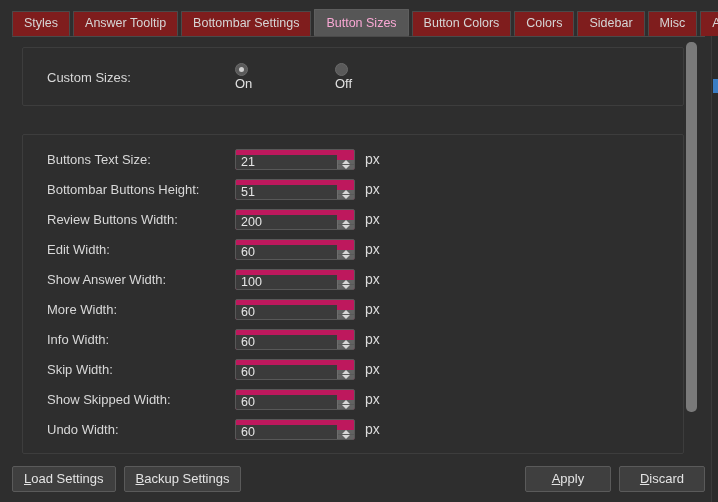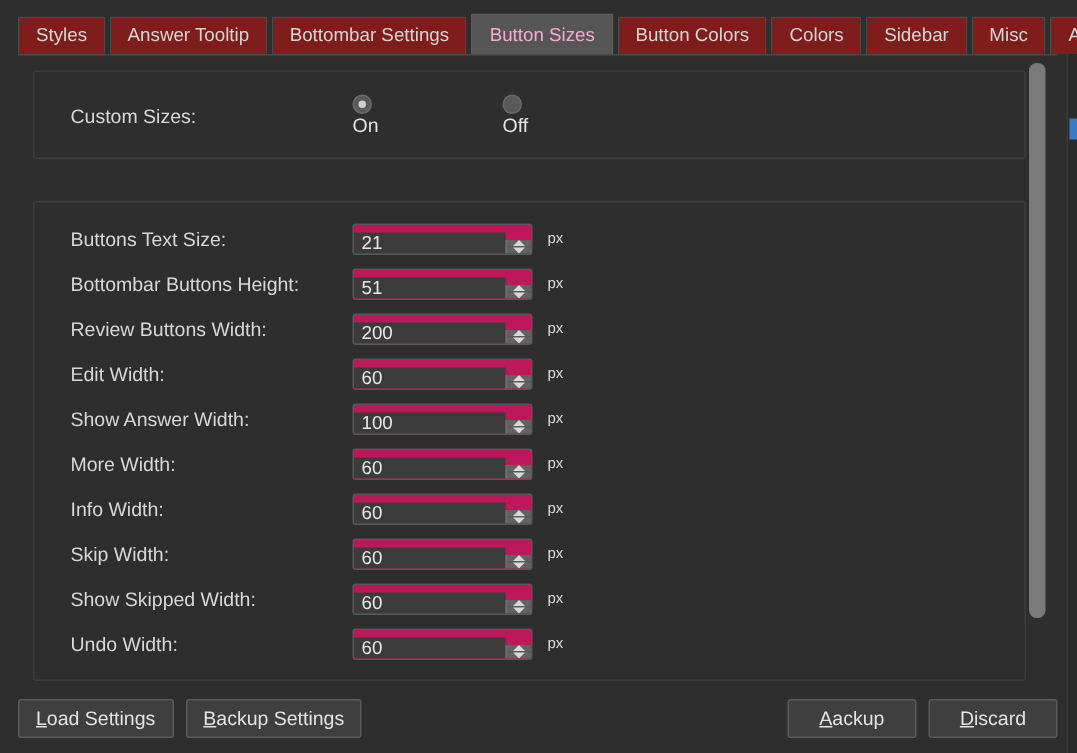--- a/index.html
+++ b/index.html
@@ -216,21 +216,21 @@
   .arrow {
     width: 0; height: 0;
     border-left: 4px solid transparent;
     border-right: 4px solid transparent;
   }
   .arrow.up   { border-bottom: 4px solid #d8d8d8; }
   .arrow.down { border-top: 4px solid #d8d8d8; }
 
   .unit {
     color: #dcdcdc;
-    font-size: 10px;
+    font-size: 14px;
     margin-left: 10px;
   }
 
   
   .scroll-track {
     position: absolute;
     right: 7px;
     top: 4px;
     bottom: 8px;
     width: 13px;
@@ -516,21 +516,21 @@
       <span class="mn">L</span>
         <span>oad Settings</span>
     </div>
     <div class="btn">
       <span class="mn">B</span>
         <span>ackup Settings</span>
     </div>
     <div class="spacer"></div>
     <div class="btn wide">
       <span class="mn">A</span>
-        <span>ackup</span>
+        <span>pply</span>
     </div>
     <div class="btn wide">
       <span class="mn">D</span>
         <span>iscard</span>
     </div>
   </div>
 
   <div class="outer-scroll">
     <div class="outer-thumb"></div>
   </div>

